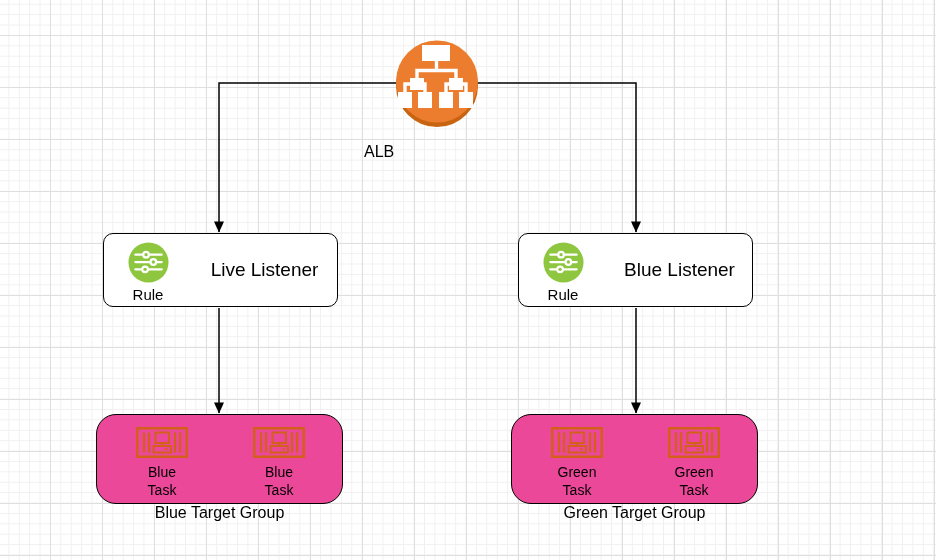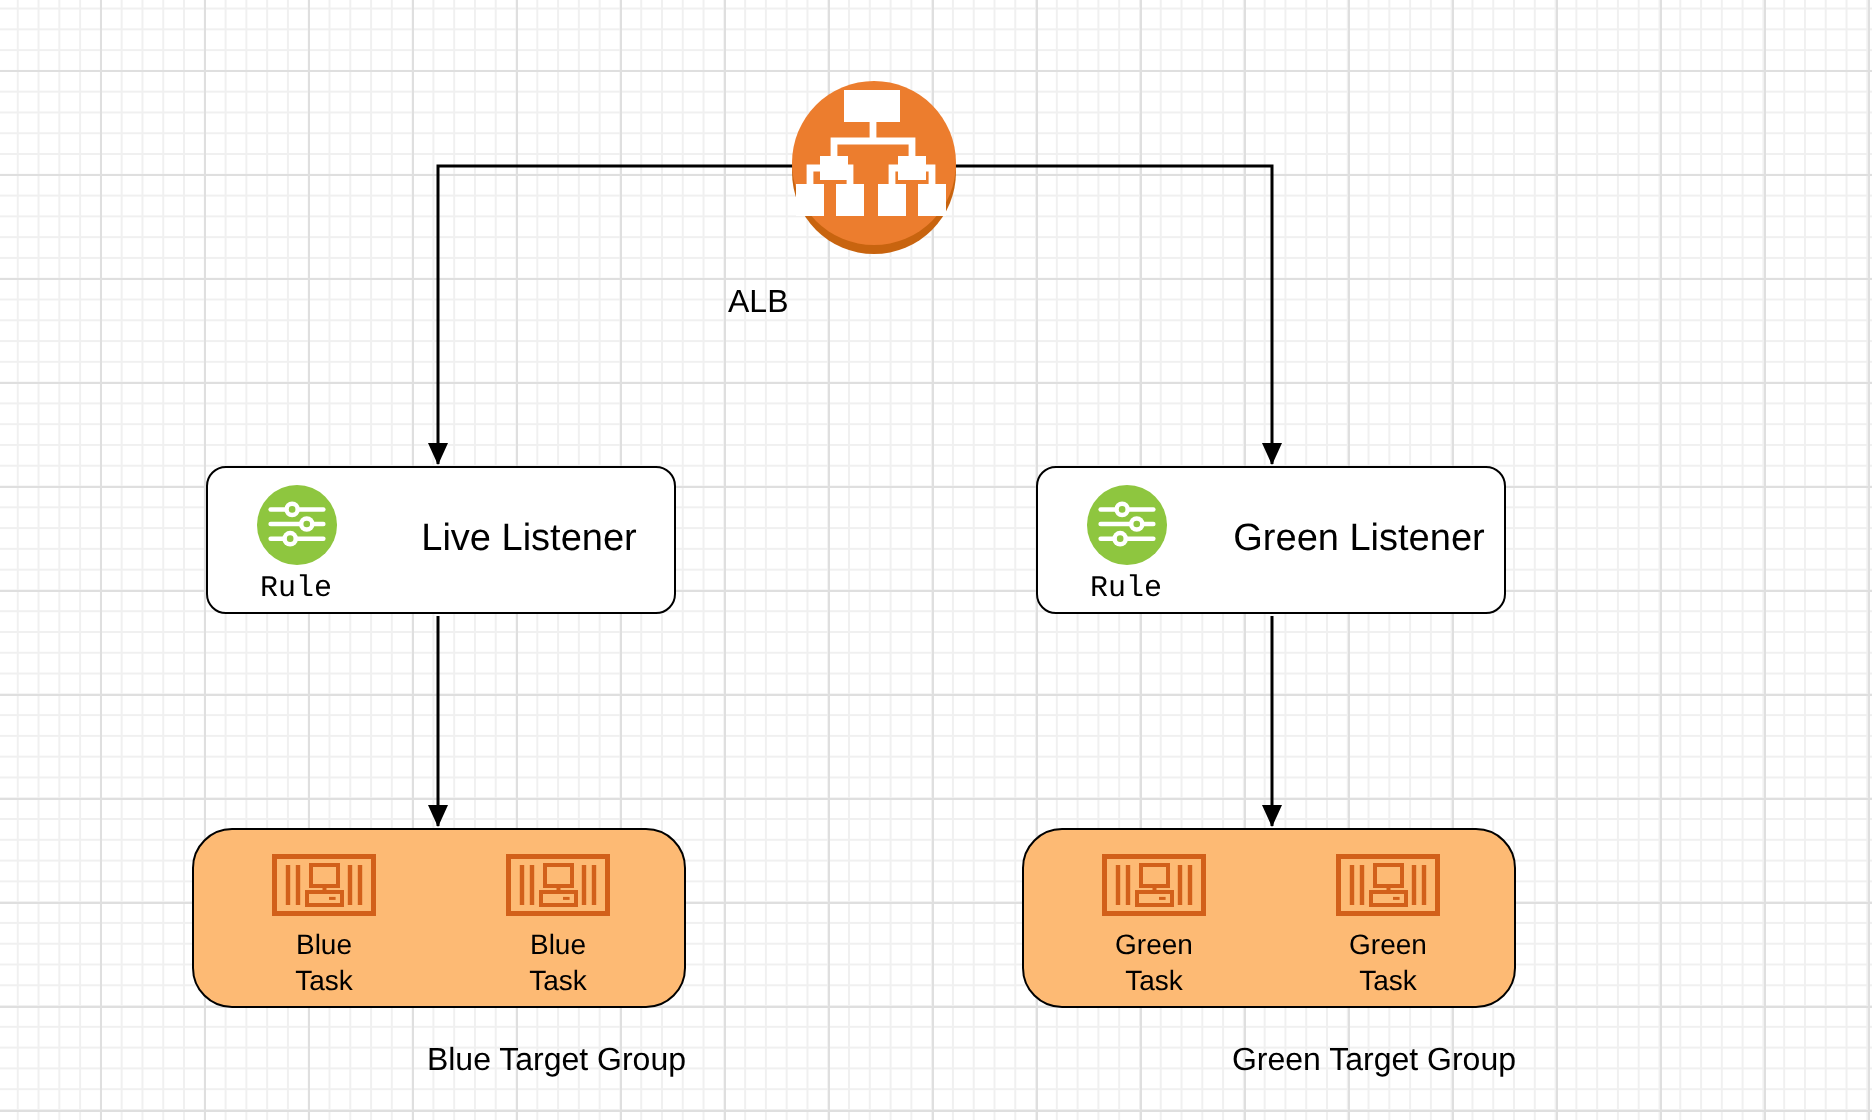--- a/index.html
+++ b/index.html
@@ -24,41 +24,41 @@
   .alb-node{position:absolute;left:394px;top:38px;width:86px;height:92px;}
   .listener{
     position:absolute;top:233px;width:235px;height:74px;
     background:#fff;border:1.5px solid #000;border-radius:10px;
     box-sizing:border-box;
   }
   .listener.live{left:103px;}
   .listener.test{left:518px;}
   .rule-group{position:absolute;left:12px;top:8px;width:64px;text-align:center;}
   .rule-icon{display:block;margin:0 auto;}
-  .rule-label{margin-top:3px;font-size:15px;font-family:Liberation Mono, monospace;}
+  .rule-label{margin-top:3px;font-size:15px;}
   .listener-title{
     position:absolute;left:96px;right:8px;top:0;bottom:0;
     display:flex;align-items:center;justify-content:center;
     font-size:19px;
   }
   .tgroup{
     position:absolute;top:414px;width:247px;height:90px;
-    background:#fdba74;border:1.5px solid #000;border-radius:20px;
+    background:#ec4899;border:1.5px solid #000;border-radius:20px;
     box-sizing:border-box;
   }
   .tgroup.blue{left:96px;}
   .tgroup.green{left:511px;}
   .task-unit{position:absolute;top:12px;width:80px;text-align:center;}
   .task-unit.u1{left:25px;}
   .task-unit.u2{left:142px;}
   .task-icon{display:block;margin:0 auto;}
   .task-label{margin-top:6px;font-size:14px;line-height:17.5px;}
   .task-label span{display:block;}
   .tgroup-caption{
-    position:absolute;top:522px;width:247px;text-align:right;font-size:16px;
+    position:absolute;top:504px;width:247px;text-align:center;font-size:16px;
   }
   .tgroup-caption.blue{left:96px;}
   .tgroup-caption.green{left:511px;}
 </style>
 </head>
 <body>
 
 <svg class="connectors" width="936" height="560">
   <defs>
     <marker id="arrow" viewBox="0 0 12 12" refX="11" refY="6" markerWidth="12" markerHeight="12" markerUnits="userSpaceOnUse" orient="auto">
@@ -132,21 +132,21 @@
         <circle cx="18.5" cy="13" r="4" fill="#fff"></circle>
         <circle cx="18.5" cy="13" r="1.7" fill="#8EC63F"></circle>
         <circle cx="26" cy="20.5" r="4" fill="#fff"></circle>
         <circle cx="26" cy="20.5" r="1.7" fill="#8EC63F"></circle>
         <circle cx="17.5" cy="28" r="4" fill="#fff"></circle>
         <circle cx="17.5" cy="28" r="1.7" fill="#8EC63F"></circle>
       </g>
     </svg>
     <div class="rule-label">Rule</div>
   </div>
-  <div class="listener-title">Green Listener</div>
+  <div class="listener-title">Blue Listener</div>
 </div>
 
 <div class="tgroup blue">
   <div class="task-unit u1">
     <svg class="task-icon" width="52" height="31" viewBox="0 0 52 31">
       <g fill="none" stroke="#D2601A">
         <rect x="1.25" y="1.25" width="49.5" height="28.5" stroke-width="2.5"></rect>
         <path d="M8 5.5 V25.5 M13 5.5 V25.5 M39 5.5 V25.5 M44 5.5 V25.5" stroke-width="2.2"></path>
         <rect x="19.5" y="5.5" width="13.5" height="10.5" stroke-width="2"></rect>
         <path d="M26.25 16 V19" stroke-width="2"></path>

